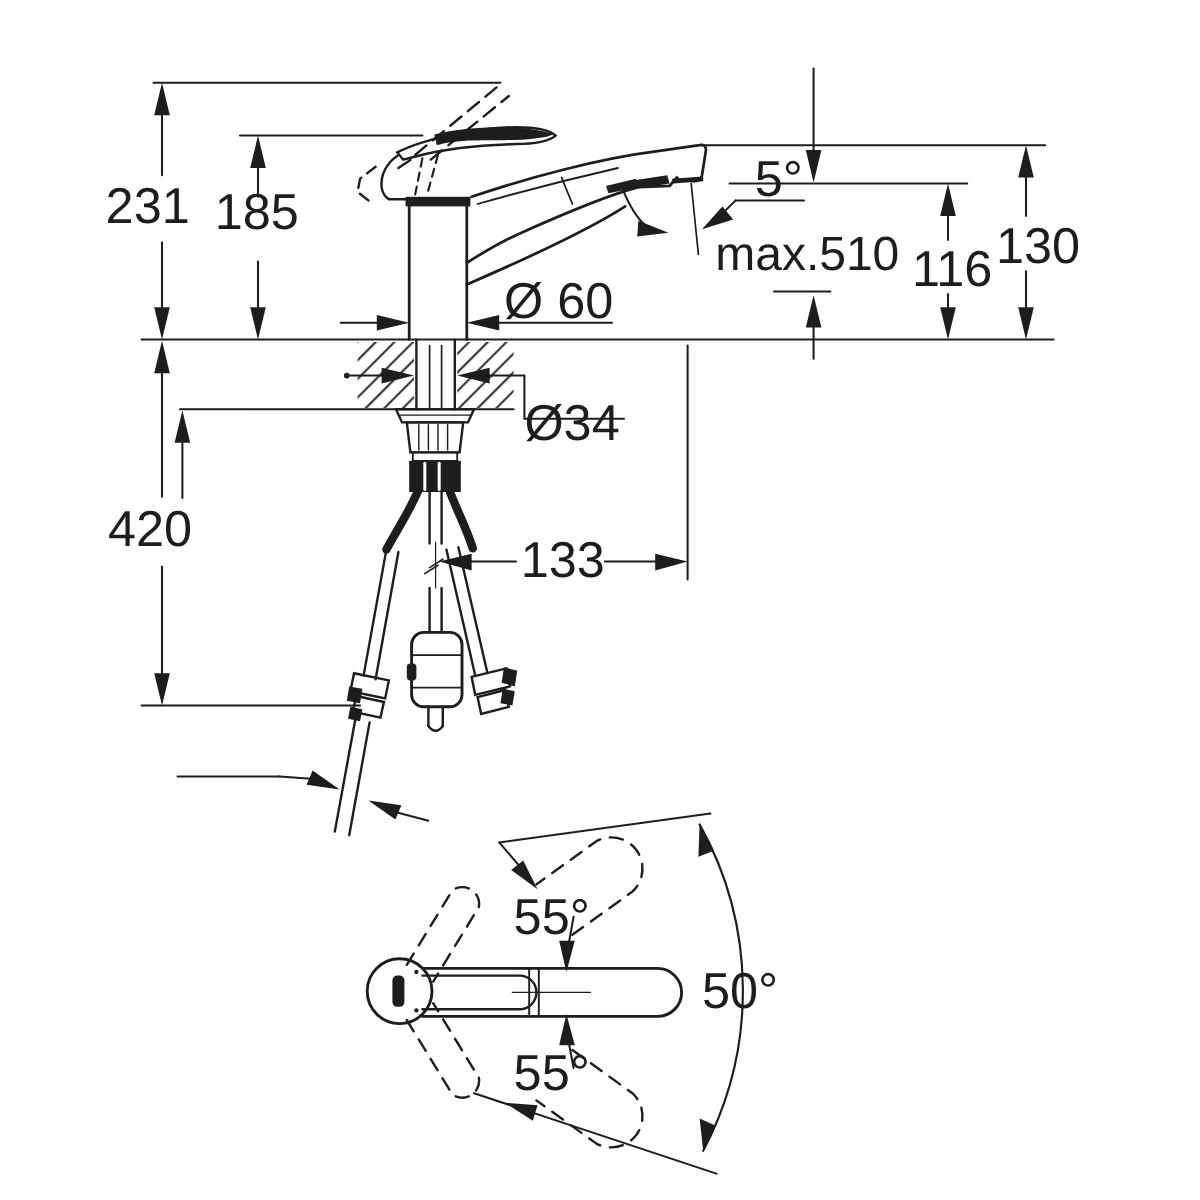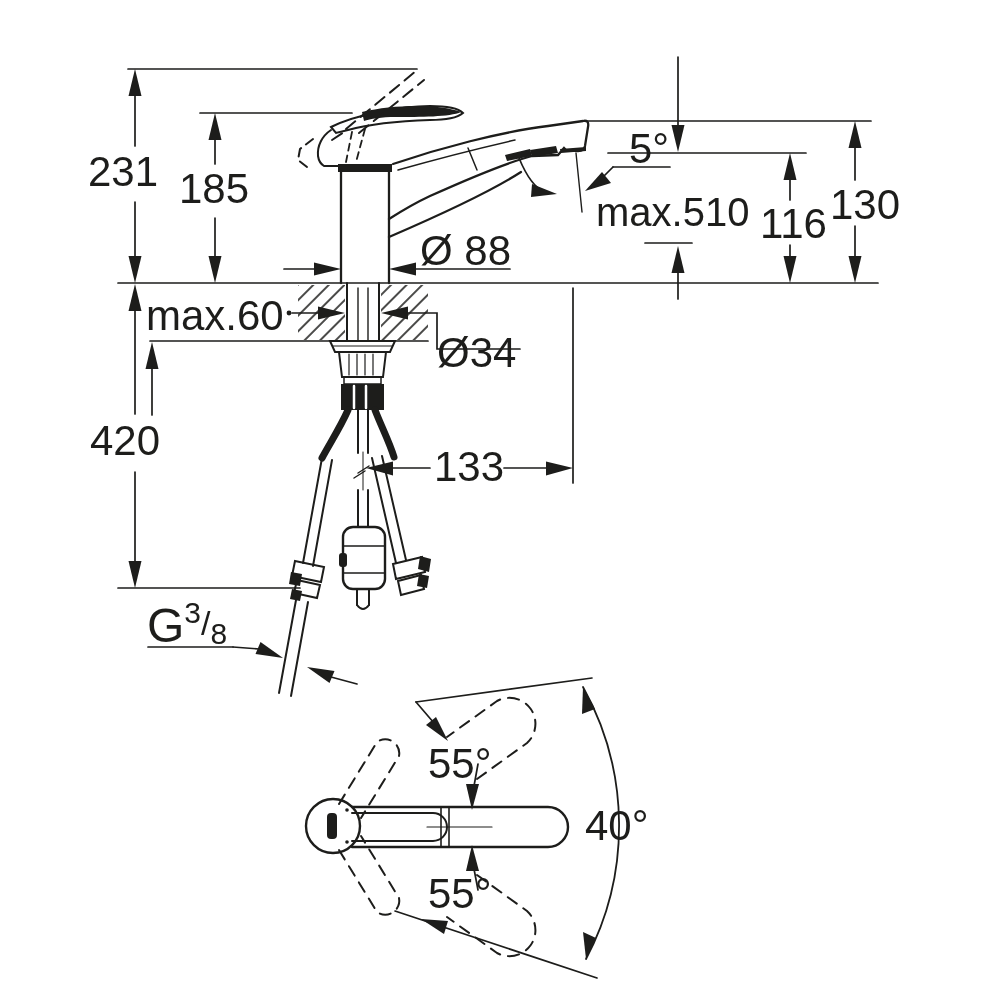--- a/index.html
+++ b/index.html
@@ -233,32 +233,28 @@
       <line x1="474" y1="869" x2="478" y2="890"></line>
       <polygon points="472,845 466,871 479,871" fill="#1d1d1b" stroke="none"></polygon>
       <path d="M583,687 A285,285 0 0 1 586,959" stroke-width="1.8"></path>
       <polygon points="583,687 582,714 595,709" fill="#1d1d1b" stroke="none"></polygon>
       <polygon points="586,959 583,932 596,938" fill="#1d1d1b" stroke="none"></polygon>
     </g>
   </g>
 </svg>
 
   <div class="lbl" style="left:88px;top:151px">231</div>
-  <div class="lbl" style="left:179px;top:168px">185</div>
+  <div class="lbl" style="left:179px;top:156px">185</div>
   <div class="lbl" style="left:629px;top:128px">5°</div>
   <div class="lbl small" style="left:596px;top:192px">max.510</div>
   <div class="lbl" style="left:760px;top:203px">116</div>
   <div class="lbl" style="left:830px;top:184px">130</div>
-  <div class="lbl" style="left:420px;top:230px">Ø 88</div>
-  <div class="lbl" style="left:146px;top:295px">max.60</div>
+  <div class="lbl" style="left:420px;top:230px">Ø 60</div>
   <div class="lbl" style="left:437px;top:332px">Ø34</div>
   <div class="lbl" style="left:90px;top:420px">420</div>
   <div class="lbl" style="left:434px;top:446px">133</div>
 
-  <div class="lbl" style="left:147px;top:598px">
-    <span style="font-size:48px">G</span><span style="font-size:30px;vertical-align:19px">3</span><span style="font-size:34px;vertical-align:7px">/</span><span style="font-size:30px;vertical-align:-2px">8</span>
-  </div>
 
   <div class="lbl" style="left:428px;top:743px">55°</div>
-  <div class="lbl" style="left:585px;top:805px">40°</div>
+  <div class="lbl" style="left:585px;top:805px">50°</div>
   <div class="lbl" style="left:428px;top:873px">55°</div>
 
 </div>
 
 </body></html>

